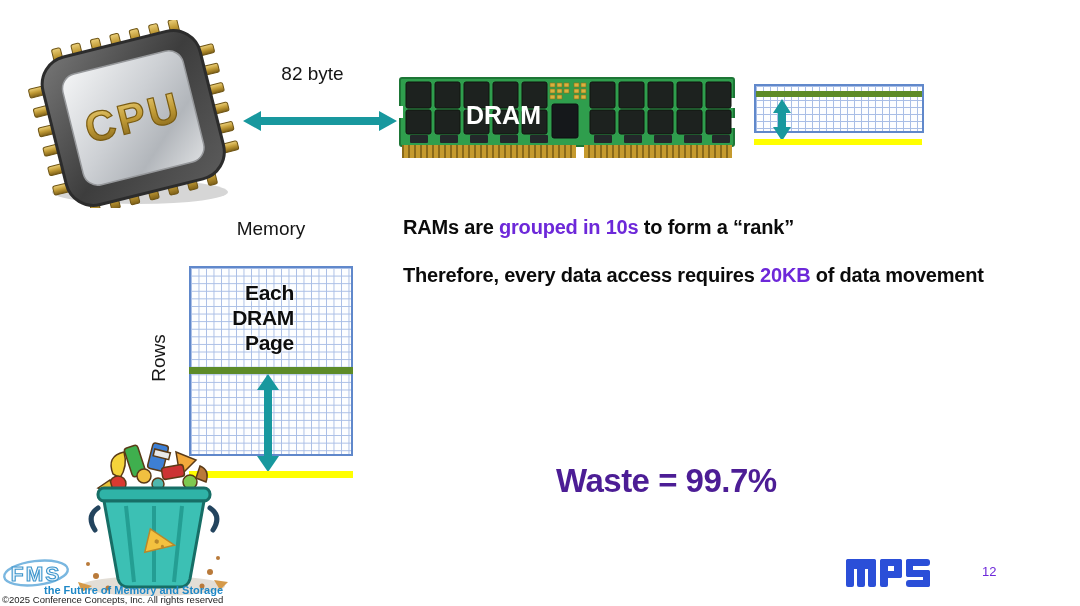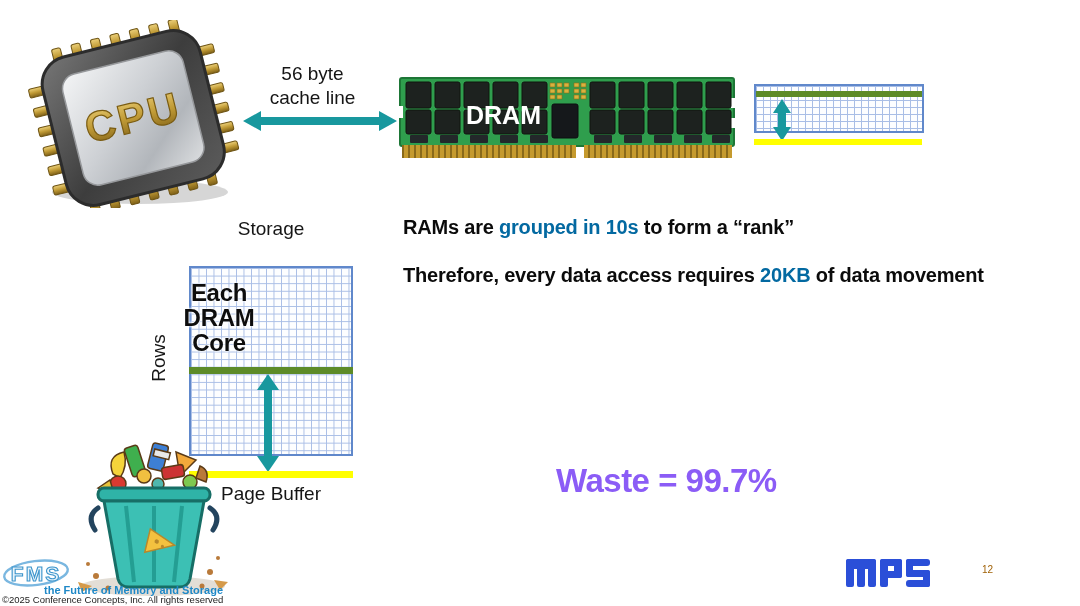--- a/index.html
+++ b/index.html
@@ -18,44 +18,44 @@
       linear-gradient(to bottom,#a9bee6 1px,transparent 1px);
     border:2px solid #6088cb;
     box-sizing:border-box;
   }
   .main-grid{left:189px;top:266px;width:164px;height:190px;background-size:7.5px 7.6px;}
   .mini-grid{left:754px;top:84px;width:170px;height:49px;background-size:7px 7px;}
   .green-bar{background:#5d8b28;}
   .yellow-bar{background:#ffff00;}
   
   .core-label{
-    left:176px;top:280px;width:86px;text-align:center;
-    font-size:24px;font-weight:700;line-height:25px;color:#0d0d0d;
+    left:208px;top:280px;width:86px;text-align:right;
+    font-size:21px;font-weight:700;line-height:25px;color:#0d0d0d;
     text-shadow:0 0 3px #fff,0 0 3px #fff;
     letter-spacing:-0.3px;
   }
   .rows-label{
     left:118px;top:347px;width:80px;height:22px;text-align:center;
     transform:rotate(-90deg);
   }
   
   #bullets{left:403px;top:214px;width:665px;}
   .bullet{
     font-size:20px;font-weight:700;line-height:27px;margin-bottom:21px;
     letter-spacing:-0.2px;color:#0b0b0b;white-space:nowrap;
   }
-  .bullet .red{color:#0369a1;}
+  .bullet .red{color:#6d28d9;}
   #waste{
-    left:556px;top:462px;font-size:33px;font-weight:800;color:#8b5cf6;
+    left:556px;top:462px;font-size:33px;font-weight:800;color:#4c1d95;
     letter-spacing:-0.5px;
   }
   
   #fms-tagline{left:44px;top:584px;font-size:11px;font-weight:700;color:#1e88c7;z-index:6;}
   #copyright{left:2px;top:594px;font-size:9.5px;color:#222;z-index:6;}
-  #page-number{left:982px;top:564px;font-size:10px;color:#a16207;}
+  #page-number{left:982px;top:564px;font-size:13px;color:#6d28d9;}
   svg{display:block;}
   .sr{position:absolute;width:1px;height:1px;overflow:hidden;clip:rect(0 0 0 0);}
 </style>
 </head>
 <body>
 
 <div id="slide">
 
   <div class="abs" style="left:22px;top:20px;width:228px;height:188px;">
     <svg width="228" height="188" viewBox="0 0 228 188">
@@ -109,22 +109,21 @@
             <rect x="190" y="145" width="16" height="9" rx="2"></rect>
         </g>
         <rect x="30" y="22" width="162" height="152" rx="28" fill="url(#cpubody)" stroke="#2c2c2c" stroke-width="3"></rect>
         <rect x="49" y="41" width="124" height="114" rx="15" fill="url(#cpuface)" stroke="#96989b" stroke-width="1.5"></rect>
         <text x="111" y="112" text-anchor="middle" font-family="Liberation Sans, sans-serif" font-size="42" font-weight="900" letter-spacing="3" fill="url(#goldpin)" stroke="#7a5c12" stroke-width="1.2">CPU</text>
       </g>
     </svg>
   </div>
 
   <div class="abs lbl center" style="left:250px;top:62px;width:125px;">
-    <div>56 byte</div>
-    <div>cache line</div>
+    <div>82 byte</div>
   </div>
 
   <div class="abs" style="left:243px;top:109px;">
     <svg width="154" height="24" viewBox="0 0 154 24">
       <polygon points="0,12 18,2 18,8 136,8 136,2 154,12 136,22 136,16 18,16 18,22" fill="#18989E"></polygon>
     </svg>
   </div>
 
   <div class="abs" style="left:398px;top:76px;width:338px;height:84px;">
     <svg width="338" height="84" viewBox="0 0 338 84">
@@ -204,37 +203,36 @@
 
   <div class="abs grid mini-grid"></div>
   <div class="abs green-bar" style="left:756px;top:91px;width:166px;height:6px;"></div>
   <div class="abs" style="left:772px;top:99px;">
     <svg width="20" height="42" viewBox="0 0 20 42">
       <polygon points="10,0 19,14 14,14 14,28 19,28 10,42 1,28 6,28 6,14 1,14" fill="#18989E"></polygon>
     </svg>
   </div>
   <div class="abs yellow-bar" style="left:754px;top:139px;width:168px;height:6px;"></div>
 
-  <div class="abs lbl center" style="left:189px;top:217px;width:164px;">Storage</div>
+  <div class="abs lbl center" style="left:189px;top:217px;width:164px;">Memory</div>
   <div class="abs lbl rows-label">Rows</div>
 
   <div class="abs grid main-grid"></div>
   <div class="abs core-label">
     <div>Each</div>
     <div>DRAM</div>
-    <div>Core</div>
+    <div>Page</div>
   </div>
   <div class="abs green-bar" style="left:189px;top:367px;width:164px;height:7px;"></div>
   <div class="abs" style="left:256px;top:374px;">
     <svg width="24" height="98" viewBox="0 0 24 98">
       <polygon points="12,0 23,16 16,16 16,82 23,82 12,98 1,82 8,82 8,16 1,16" fill="#18989E"></polygon>
     </svg>
   </div>
   <div class="abs yellow-bar" style="left:189px;top:471px;width:164px;height:7px;"></div>
-  <div class="abs lbl center" style="left:189px;top:482px;width:164px;">Page Buffer</div>
 
   <div id="bullets" class="abs">
     <div class="bullet">
       <span>RAMs are </span><span class="red">grouped in 10s</span><span> to form a “rank”</span>
     </div>
     <div class="bullet">
       <span>Therefore, every data access requires </span><span class="red">20KB</span><span> of data movement</span>
     </div>
   </div>
 

